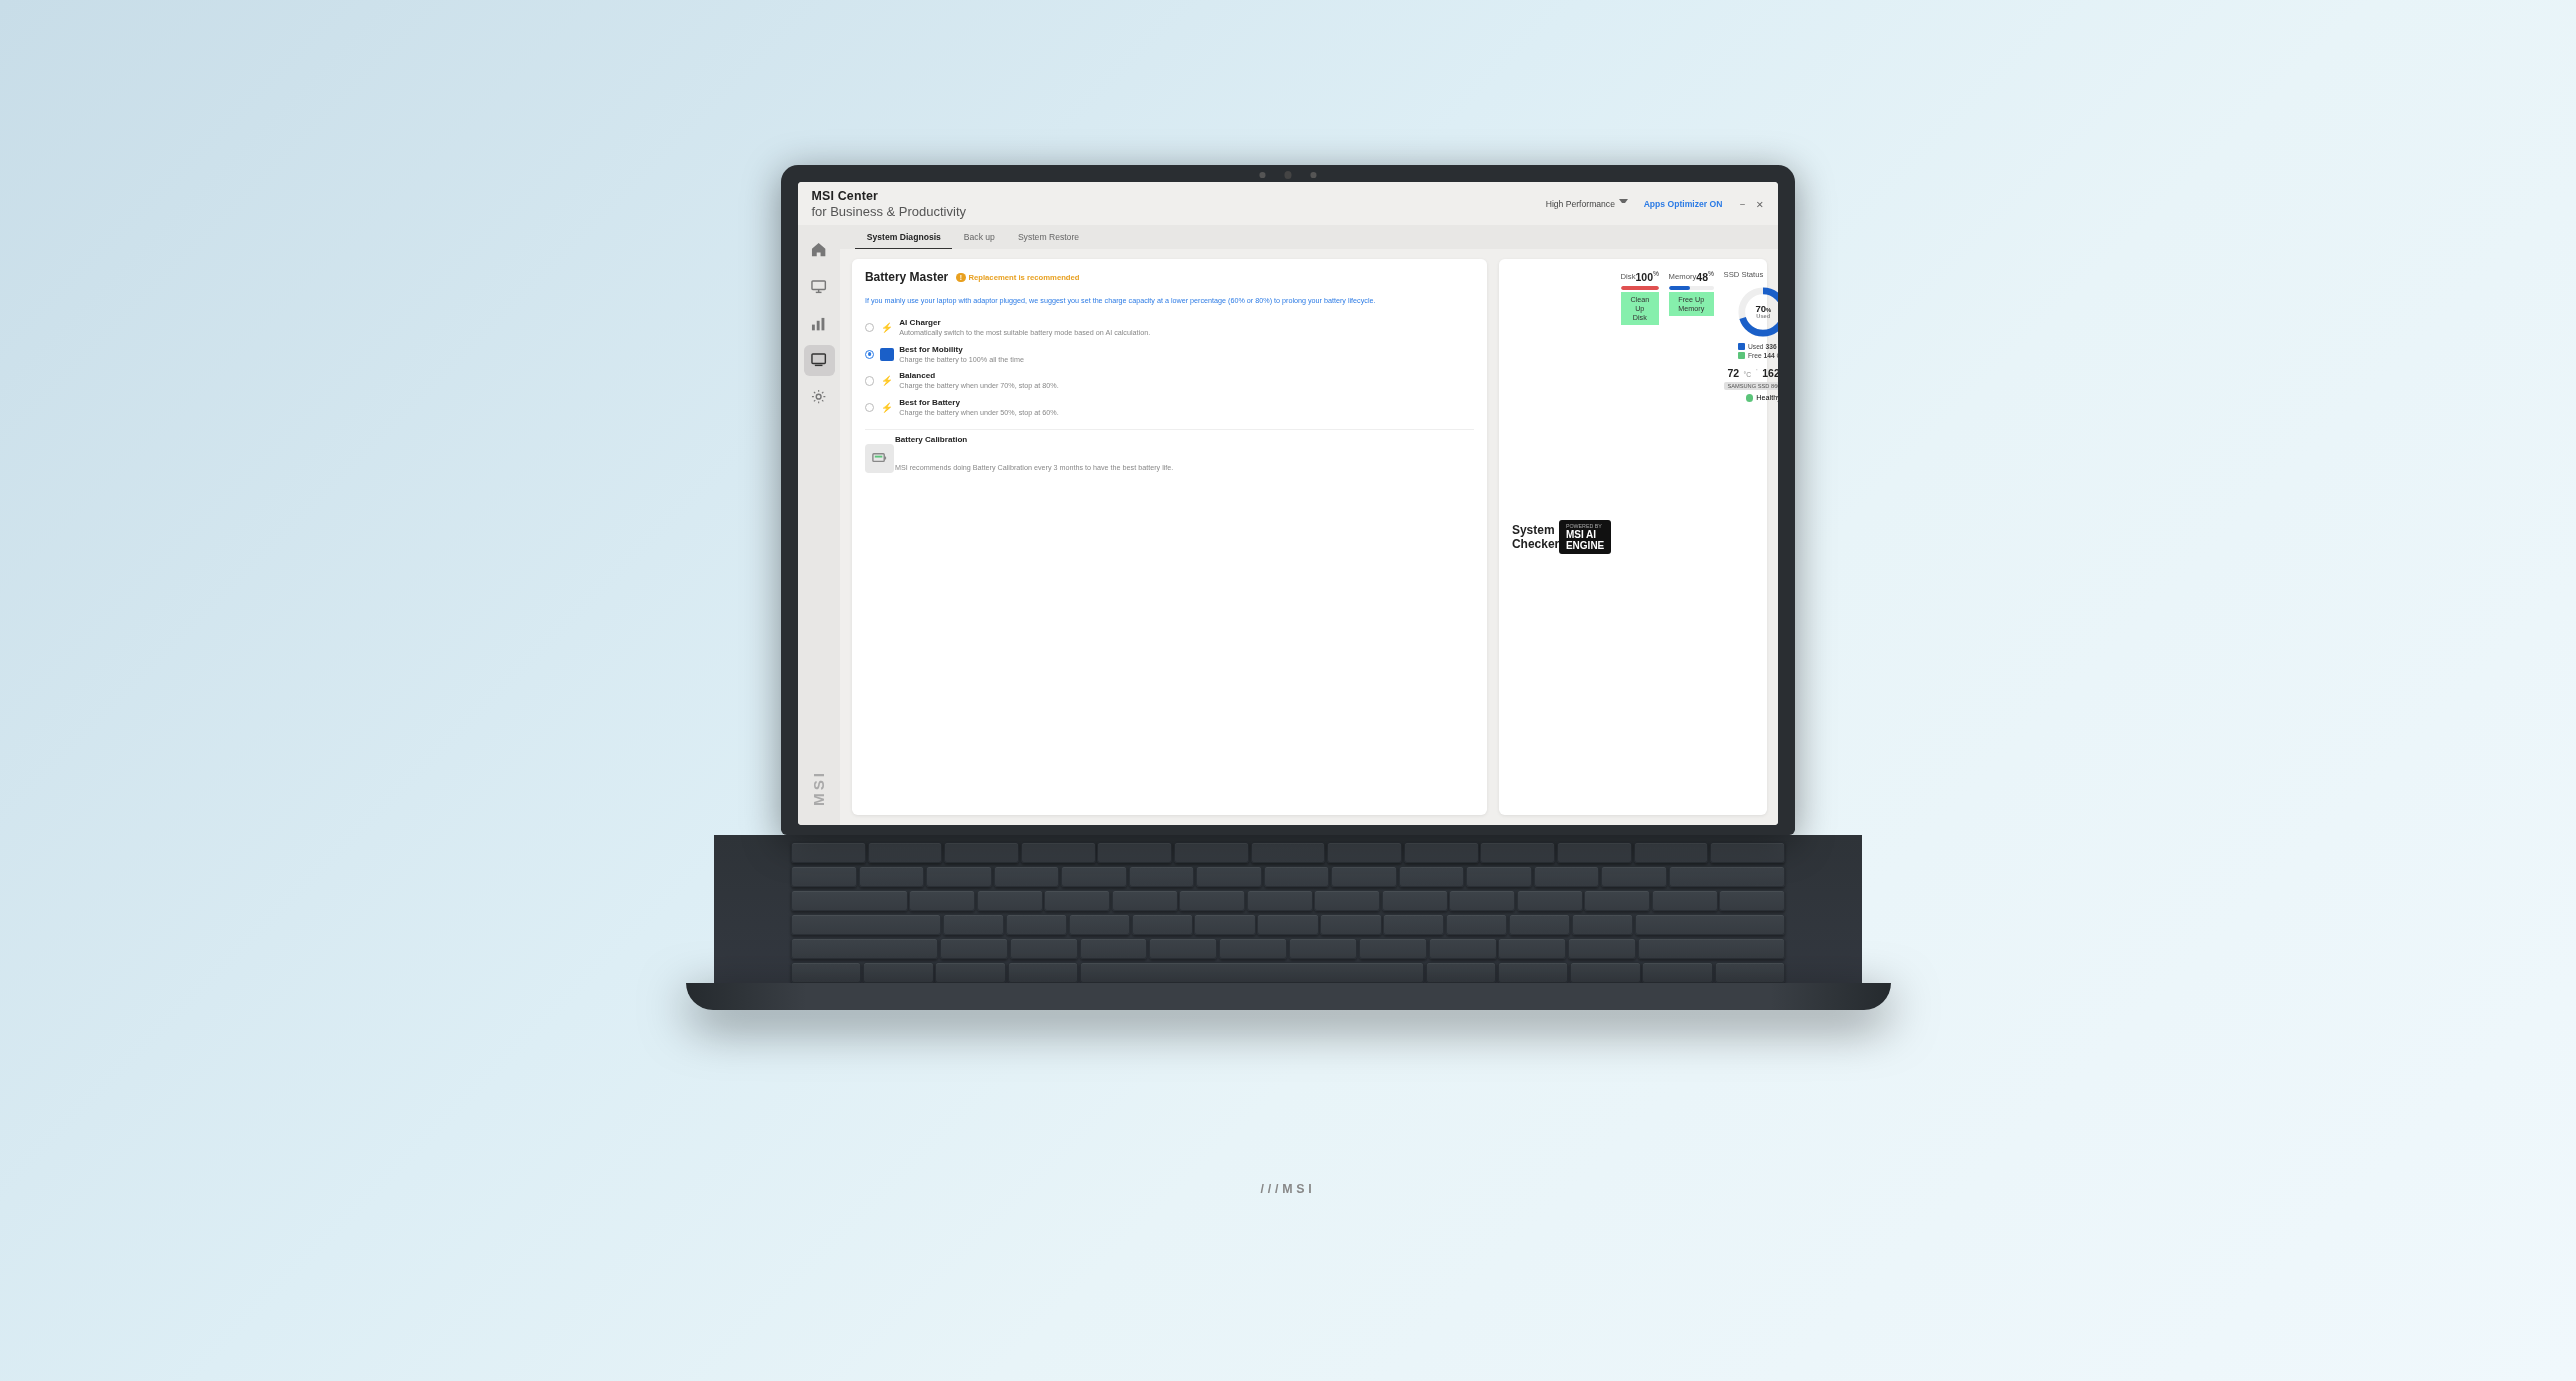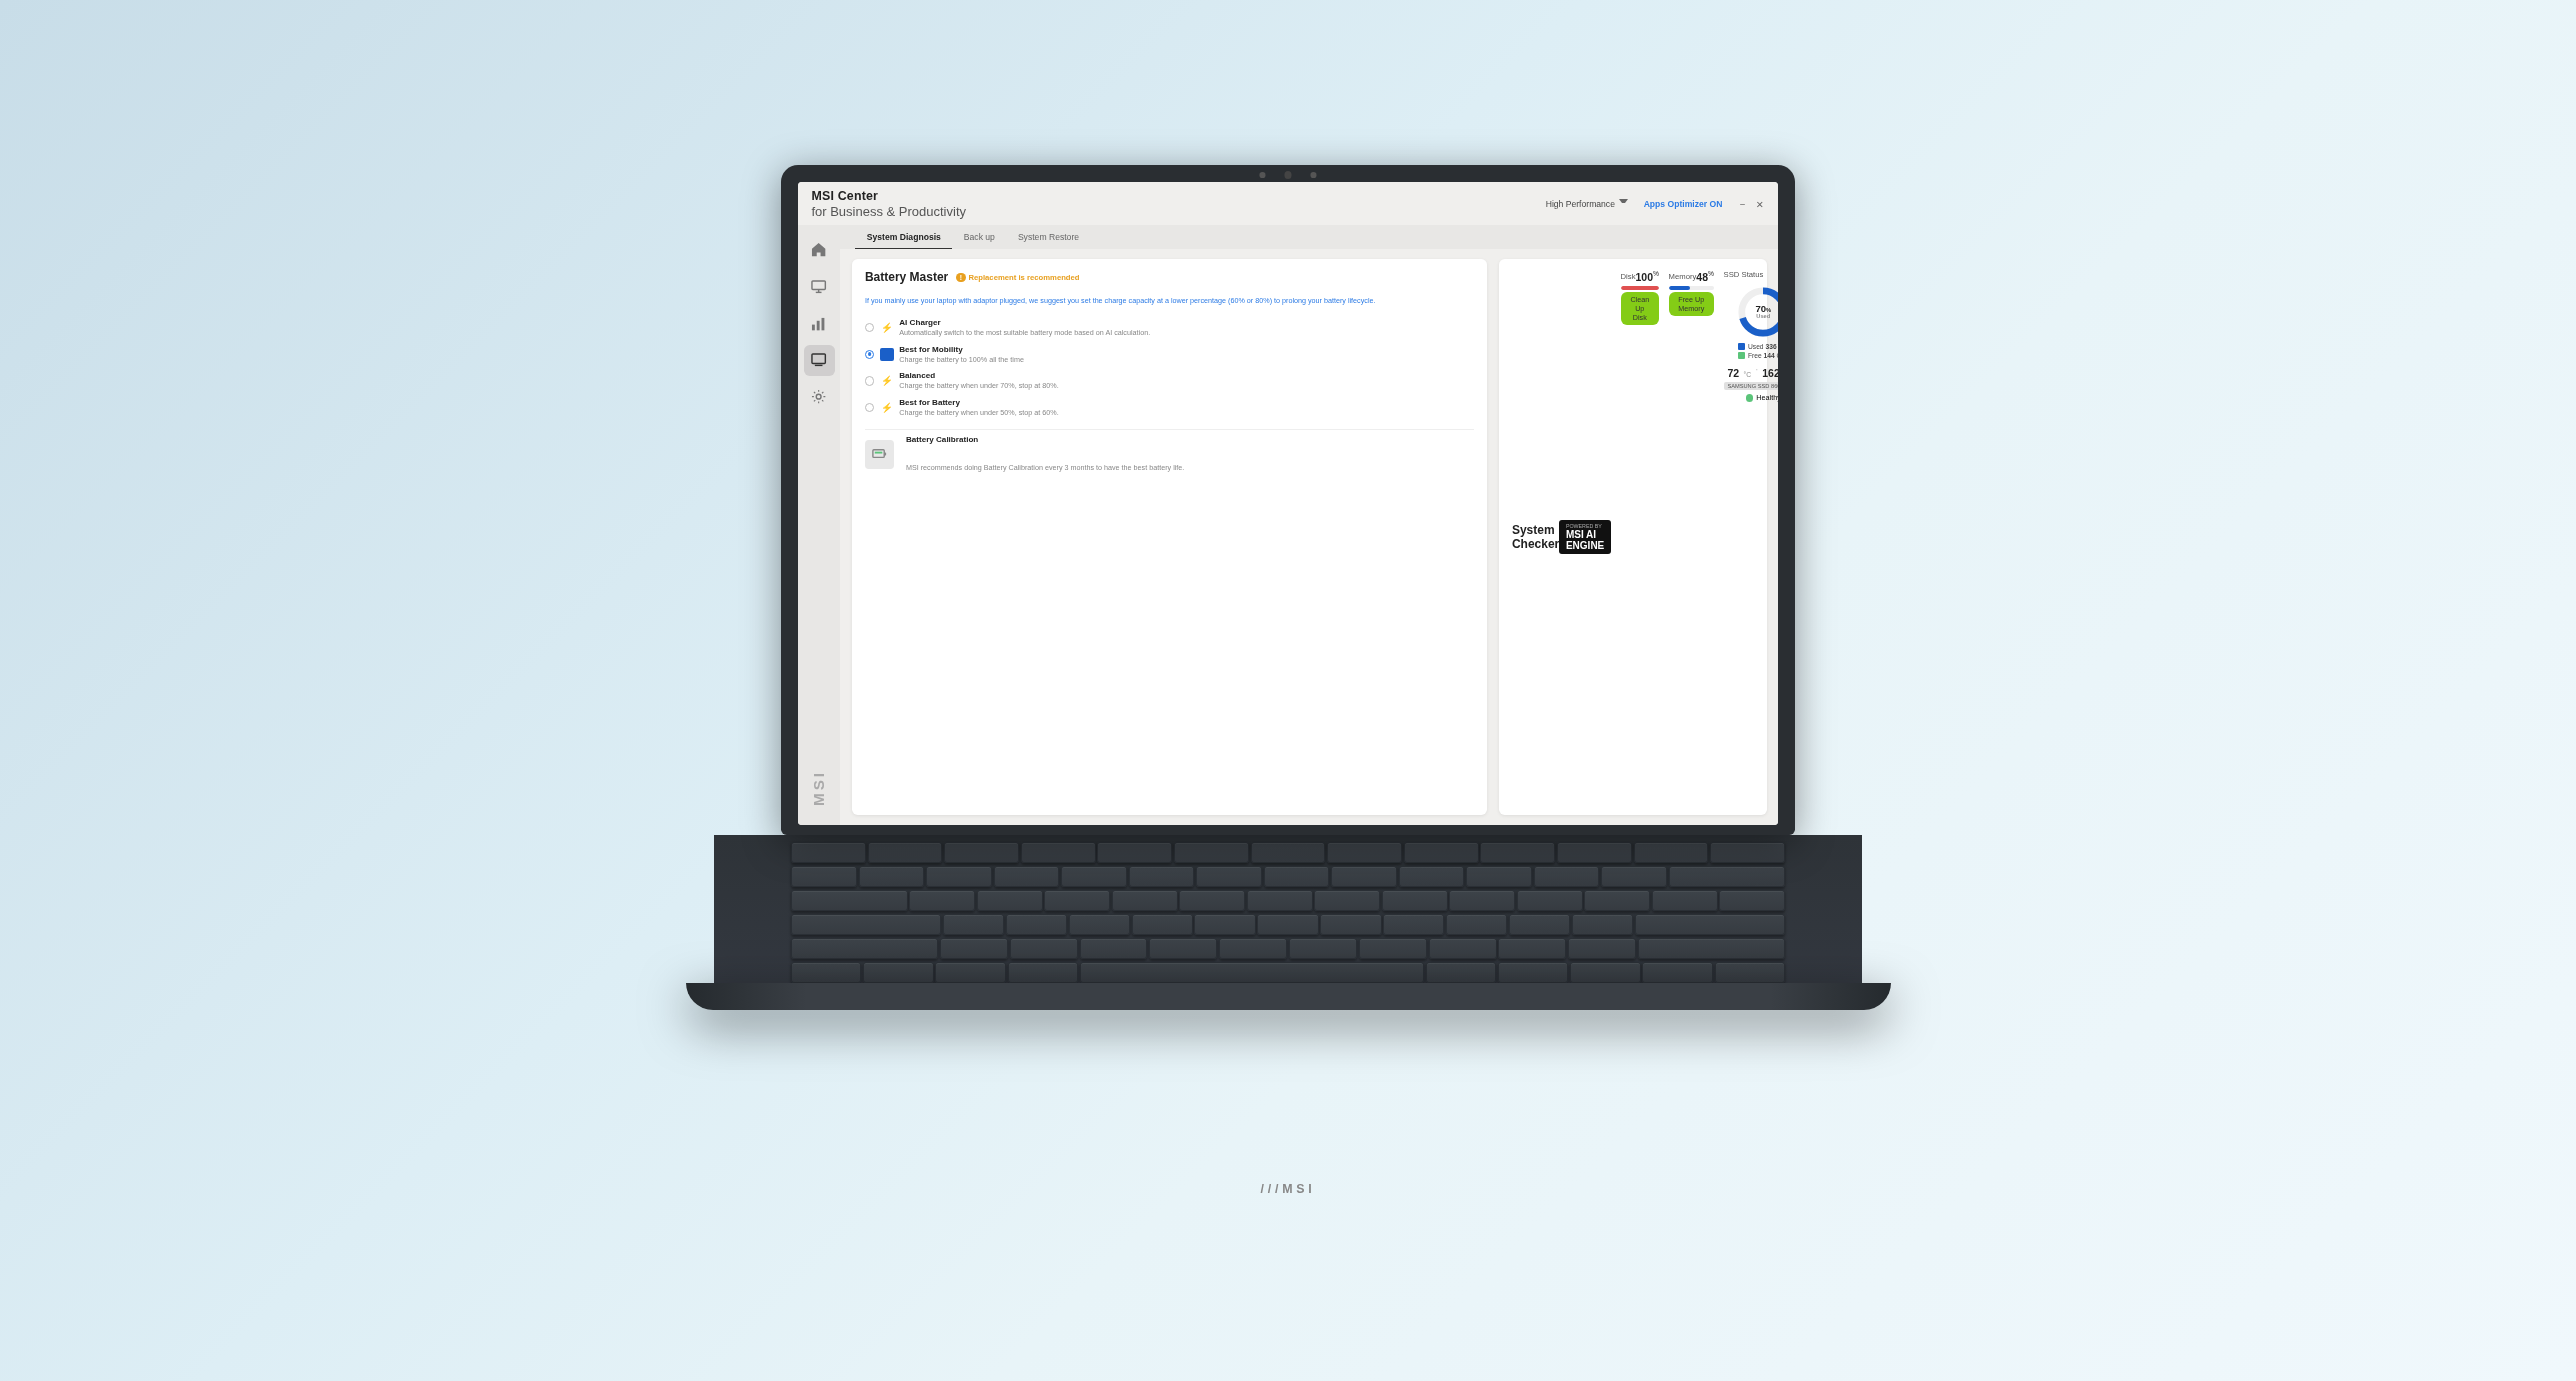--- a/index.html
+++ b/index.html
@@ -331,22 +331,22 @@
     }
     .option-desc {
       font-size: 7.2px;
       color: #888;
       margin-top: 1px;
     }
 
     
     .battery-calibration {
       display: flex;
-      gap: 12px;
-      align-items: center;
+      gap: 1px;
+      align-items: flex-end;
       padding: 5.7px 0;
       border-top: 1px solid #eee;
       margin-top: 3.8px;
     }
     .calibration-icon {
       width: 29px; height: 29px;
       background: #e8e8e8;
       border-radius: 3.8px;
       display: flex;
       align-items: center;
@@ -444,23 +444,23 @@
     }
     .metric-bar-fill.memory {
       background: #1a5fc8;
       width: 48%;
     }
     .metric-action-row {
       display: flex;
       justify-content: flex-end;
     }
     .action-btn {
-      background: #84cc16;
+      background: #86efac;
       border: none;
-      border-radius: 6px;
+      border-radius: 0;
       padding: 2.9px 7.7px;
       font-size: 7.2px;
       color: #333;
       cursor: pointer;
       font-weight: 500;
     }
 
     
     .ssd-status-section {
       flex: 1;

